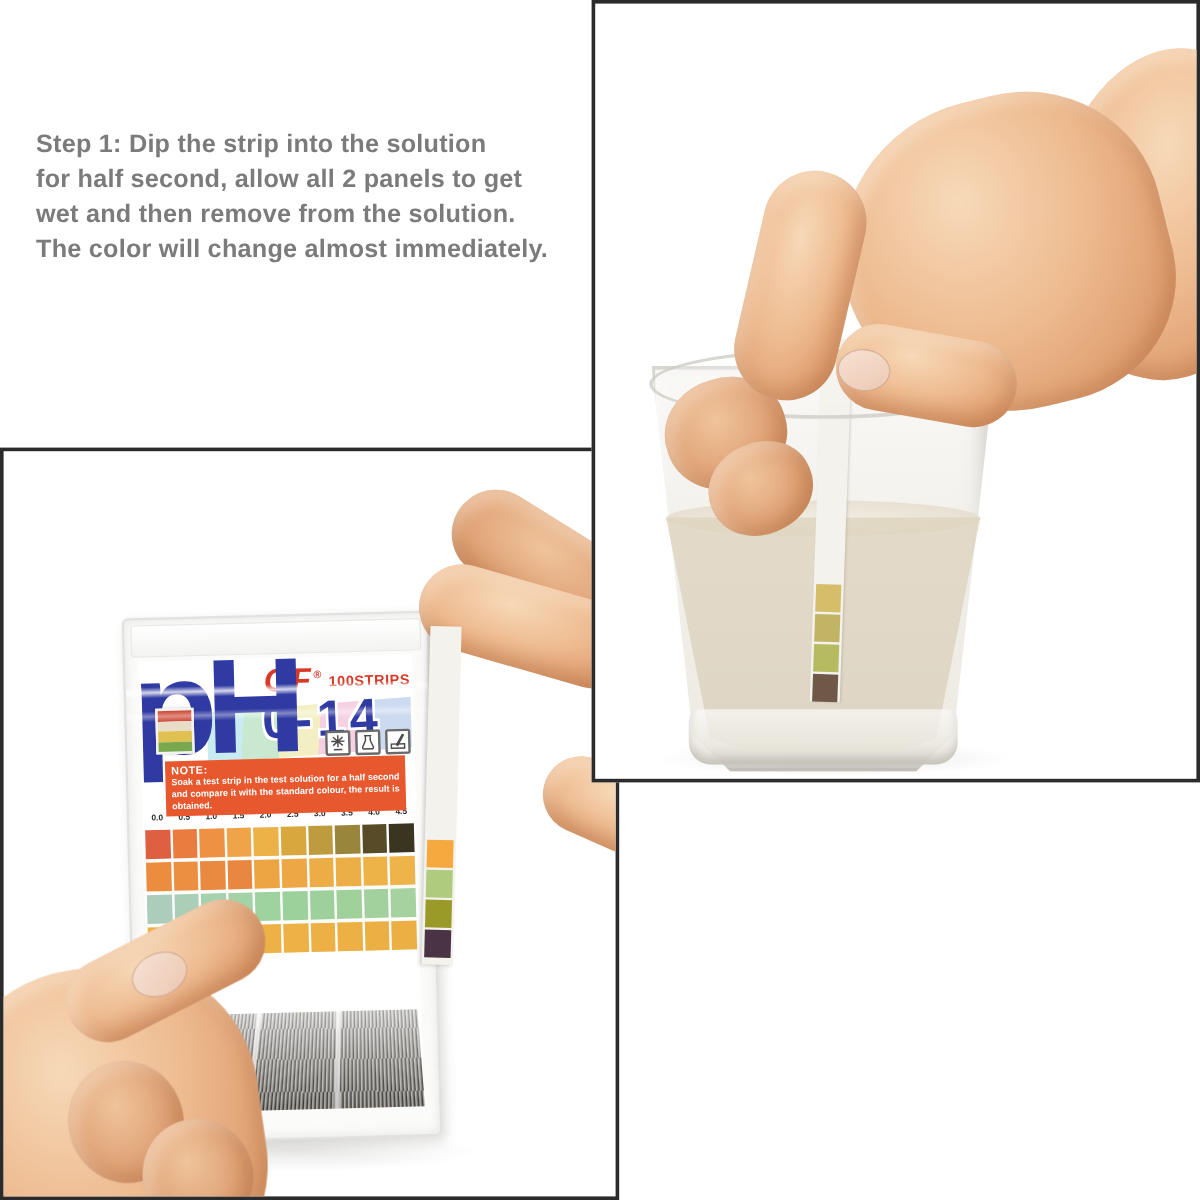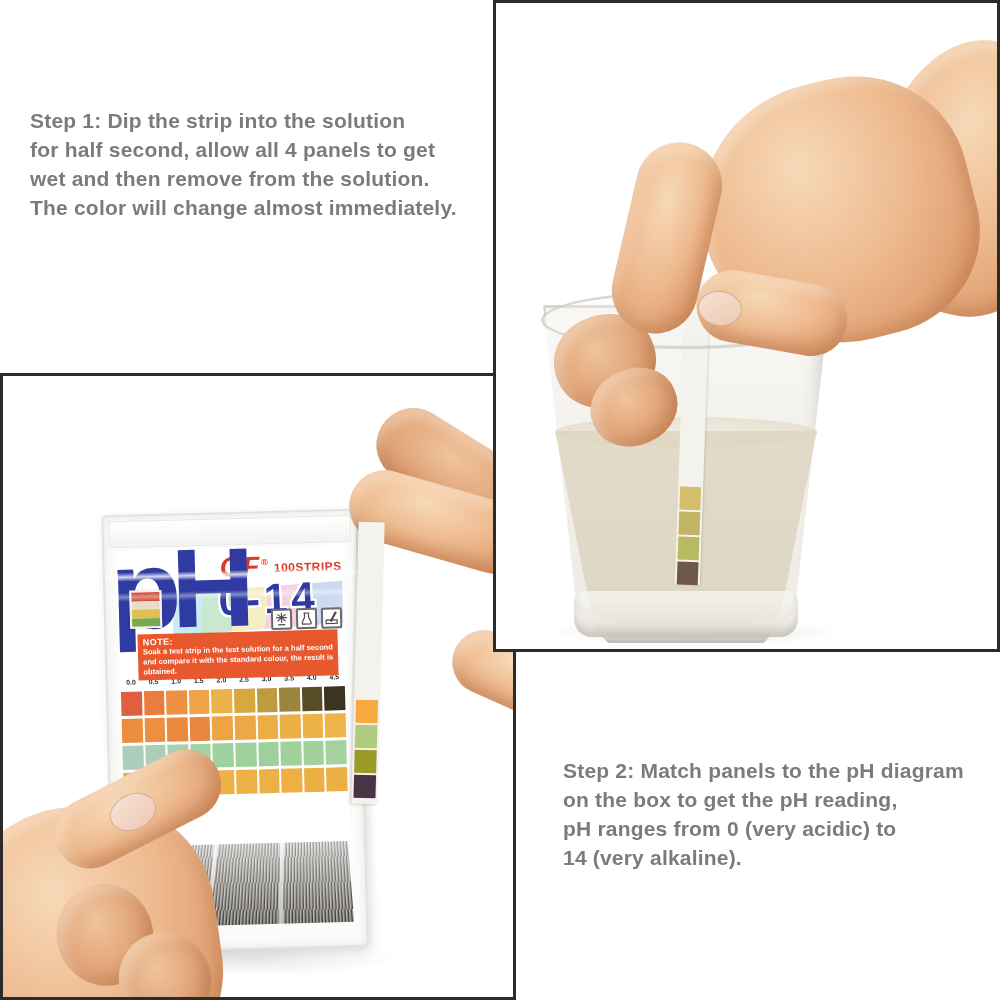--- a/index.html
+++ b/index.html
@@ -112,27 +112,23 @@
   .f2-kn2{left:116px;top:556px;width:92px;height:96px;border-radius:50%;transform:rotate(-20deg);z-index:6;}
   .f2-lthumb{left:46px;top:398px;width:178px;height:70px;border-radius:35px;transform:rotate(-27deg);z-index:7;}
   .f2-nail{left:106px;top:418px;width:46px;height:34px;transform:rotate(-24deg);z-index:8;}
 </style>
 </head>
 <body>
 
 <div class="canvas">
 
   <div class="step-text step1">Step 1: Dip the strip into the solution
-for half second, allow all 4 panels to get
+for half second, allow all 2 panels to get
 wet and then remove from the solution.
 The color will change almost immediately.</div>
-  <div class="step-text step2">Step 2: Match panels to the pH diagram
-on the box to get the pH reading,
-pH ranges from 0 (very acidic) to
-14 (very alkaline).</div>
 
   <div class="frame frame2">
     <div class="case-shadow"></div>
 
     <div class="case">
       <div class="case-lid"></div>
       <div class="label">
         <div class="rainbow"></div>
         <div class="ph-logo">pH</div>
         <div class="mini-chart">

